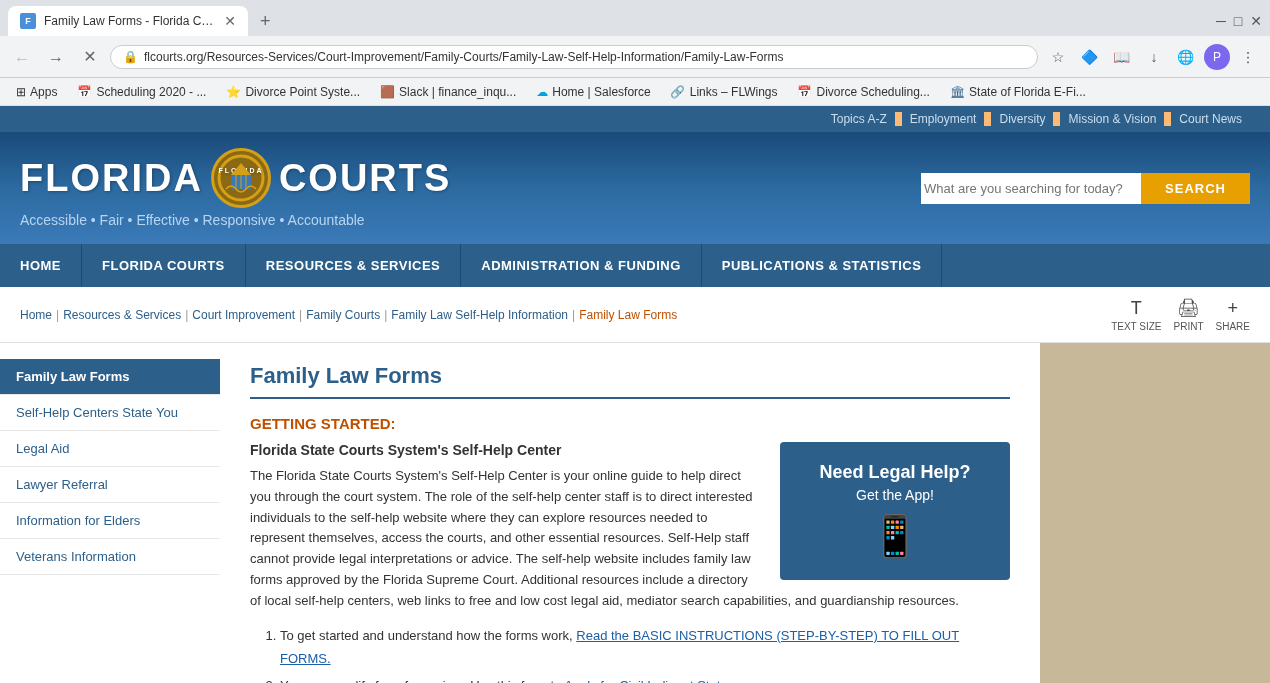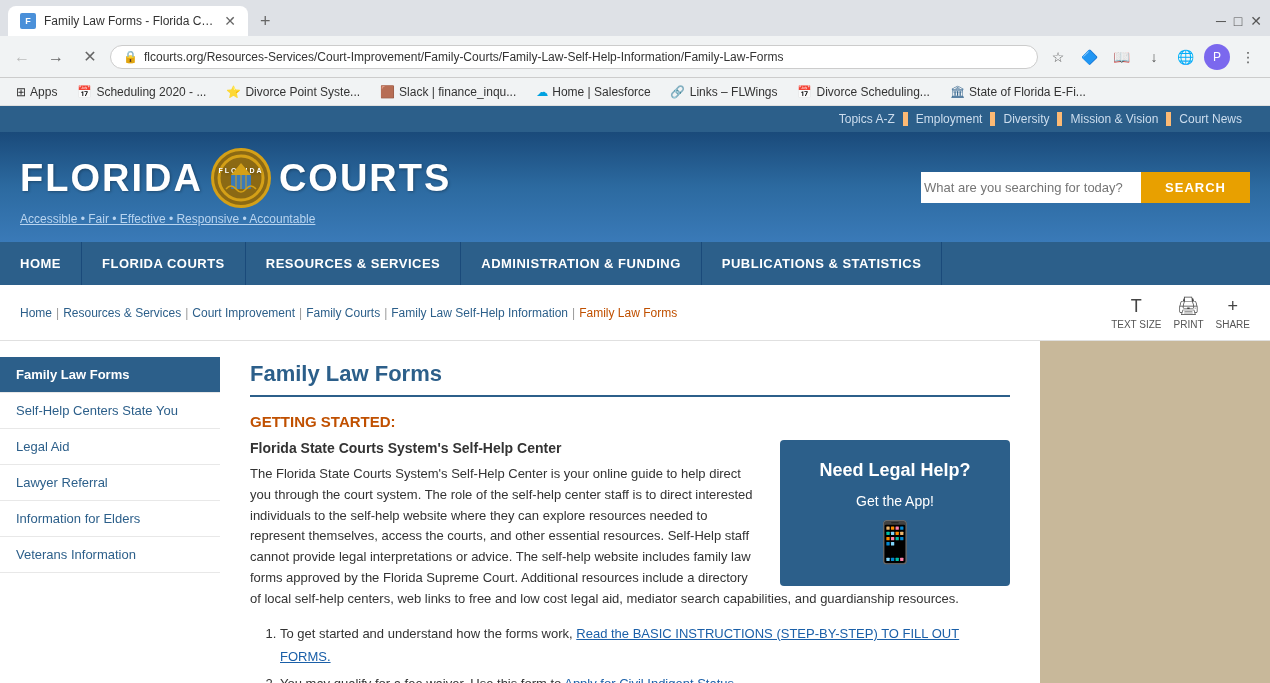--- a/index.html
+++ b/index.html
@@ -25,28 +25,28 @@
 
     
     .bookmarks-bar { background: #f1f3f4; padding: 2px 8px; display: flex; align-items: center; gap: 4px; border-bottom: 1px solid #e0e0e0; height: 28px; overflow: hidden; }
     .bookmark-item { display: flex; align-items: center; gap: 4px; padding: 2px 8px; border-radius: 4px; cursor: pointer; white-space: nowrap; font-size: 12px; color: #333; }
 
     
     .website { width: 1270px; }
 
     
     .site-topnav { background: #2c5f8a; color: white; display: flex; justify-content: flex-end; padding: 6px 20px; font-size: 12px; }
-    .site-topnav a { color: #cde; text-decoration: none; padding: 0 8px; border-right: 5px solid #fdba74; }
+    .site-topnav a { color: #cde; text-decoration: none; padding: 0 8px; border-right: 7px solid #fdba74; }
     .site-topnav a:last-child { border-right: none; }
 
     
     .site-header { background: linear-gradient(to bottom, #1a4a7a 0%, #2c6aa0 50%, #3a7ab8 100%); padding: 16px 20px; display: flex; align-items: center; justify-content: space-between; min-height: 90px; position: relative; overflow: hidden; }
     .logo-text { font-size: 38px; font-weight: bold; letter-spacing: 2px; color: white; text-shadow: 1px 1px 3px rgba(0,0,0,0.3); display: flex; align-items: center; gap: 8px; }
     .logo-seal { width: 60px; height: 60px; background: #8b6914; border-radius: 50%; border: 3px solid #d4a017; display: flex; align-items: center; justify-content: center; color: white; font-size: 10px; text-align: center; }
-    .logo-tagline { color: #b8d4f0; font-size: 12px; margin-top: 4px; text-decoration: underline; }
+    .logo-tagline { color: #b8d4f0; font-size: 14px; margin-top: 4px; }
     .search-area { display: flex; gap: 0; }
     .search-input { width: 220px; padding: 8px 3px; border: none; font-size: 13px; color: #999; }
     .search-btn { background: #e8a000; color: white; border: none; padding: 8px 24px; font-weight: bold; font-size: 13px; cursor: pointer; letter-spacing: 1px; }
 
     
     .main-nav { background: #2c5f8a; display: flex; align-items: stretch; }
     .main-nav-item { color: white; padding: 14px 20px; cursor: pointer; font-size: 13px; font-weight: bold; letter-spacing: 0.5px; text-transform: uppercase; border-right: 1px solid #1a4a7a; }
 
     
     .breadcrumb-area { background: white; padding: 10px 20px; display: flex; align-items: center; justify-content: space-between; border-bottom: 1px solid #e0e0e0; }
@@ -70,21 +70,21 @@
     
     .main-content { flex: 1; padding: 20px 30px; font-size: 13px; color: #333; }
     .page-title { color: #2c5f8a; font-size: 22px; font-weight: bold; margin-bottom: 16px; border-bottom: 2px solid #2c5f8a; padding-bottom: 8px; }
     .section-heading { color: #c05000; font-size: 15px; font-weight: bold; margin-bottom: 10px; }
     .subsection-heading { color: #333; font-size: 14px; font-weight: bold; margin-bottom: 8px; }
     .body-text { line-height: 1.6; margin-bottom: 12px; font-size: 13px; }
     .ordered-list { margin: 8px 0 12px 30px; line-height: 1.8; }
     .ordered-list li { margin-bottom: 4px; font-size: 13px; }
     .link-blue { color: #1a5fa8; text-decoration: underline; cursor: pointer; }
     .legal-app-box { float: right; width: 230px; background: #2c5f8a; color: white; padding: 20px; text-align: center; border-radius: 4px; margin-left: 20px; }
-    .legal-app-title { font-size: 18px; font-weight: bold; margin-bottom: 12px; }
+    .legal-app-title { font-size: 18px; font-weight: bold; margin-bottom: 4px; }
     .legal-app-subtitle { font-size: 14px; margin-bottom: 10px; }
     .legal-app-phone { font-size: 40px; }
 
     
     .right-bg { width: 230px; background: #c8b89a; flex-shrink: 0; }
   </style>
 </head>
 <body>
 
 <div class="browser-frame">

